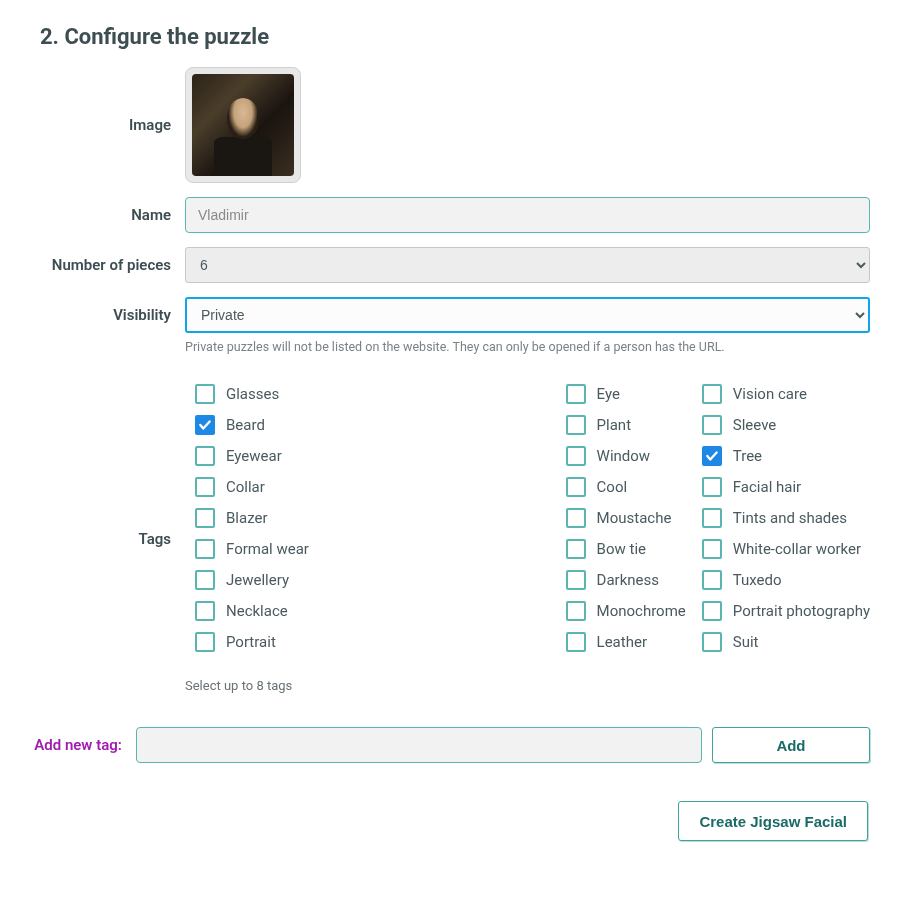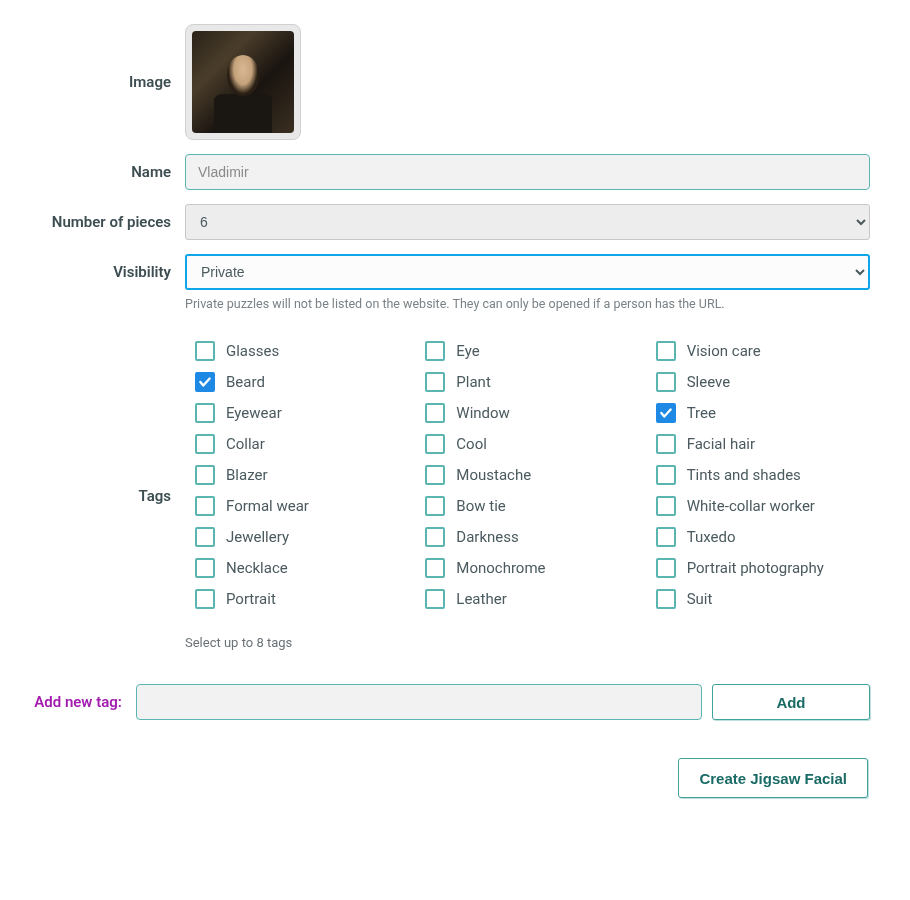--- a/index.html
+++ b/index.html
@@ -102,21 +102,21 @@
       border: 2px solid #0ea5e9;
       background: #fcfcfc;
     }
     .helper {
       font-size: 12.5px;
       color: #7a8287;
       margin-top: 4px;
     }
     .tags-grid {
       display: grid;
-      grid-template-columns: repeat(3, 1fr);
+      grid-template-columns: repeat(1, 1fr);
       grid-auto-flow: column;
       grid-template-rows: repeat(9, auto);
       column-gap: 16px;
       row-gap: 11px;
       padding-top: 4px;
       padding-left: 10px;
       text-align: center;
     }
     .tag-item {
       display: flex;
@@ -197,20 +197,21 @@
       background: #f1f1f1;
       height: 16px;
       display: block;
     }
   </style>
 </head>
 <body>
 
 <div class="container">
 
+  <h2>2. Configure the puzzle</h2>
 
   <div class="form-row">
     <div class="label-col">Image</div>
     <div class="field-col">
       <div class="img-thumb">
         <div class="img-inner">
           <div class="img-body"></div>
           <div class="img-face"></div>
         </div>
       </div>

